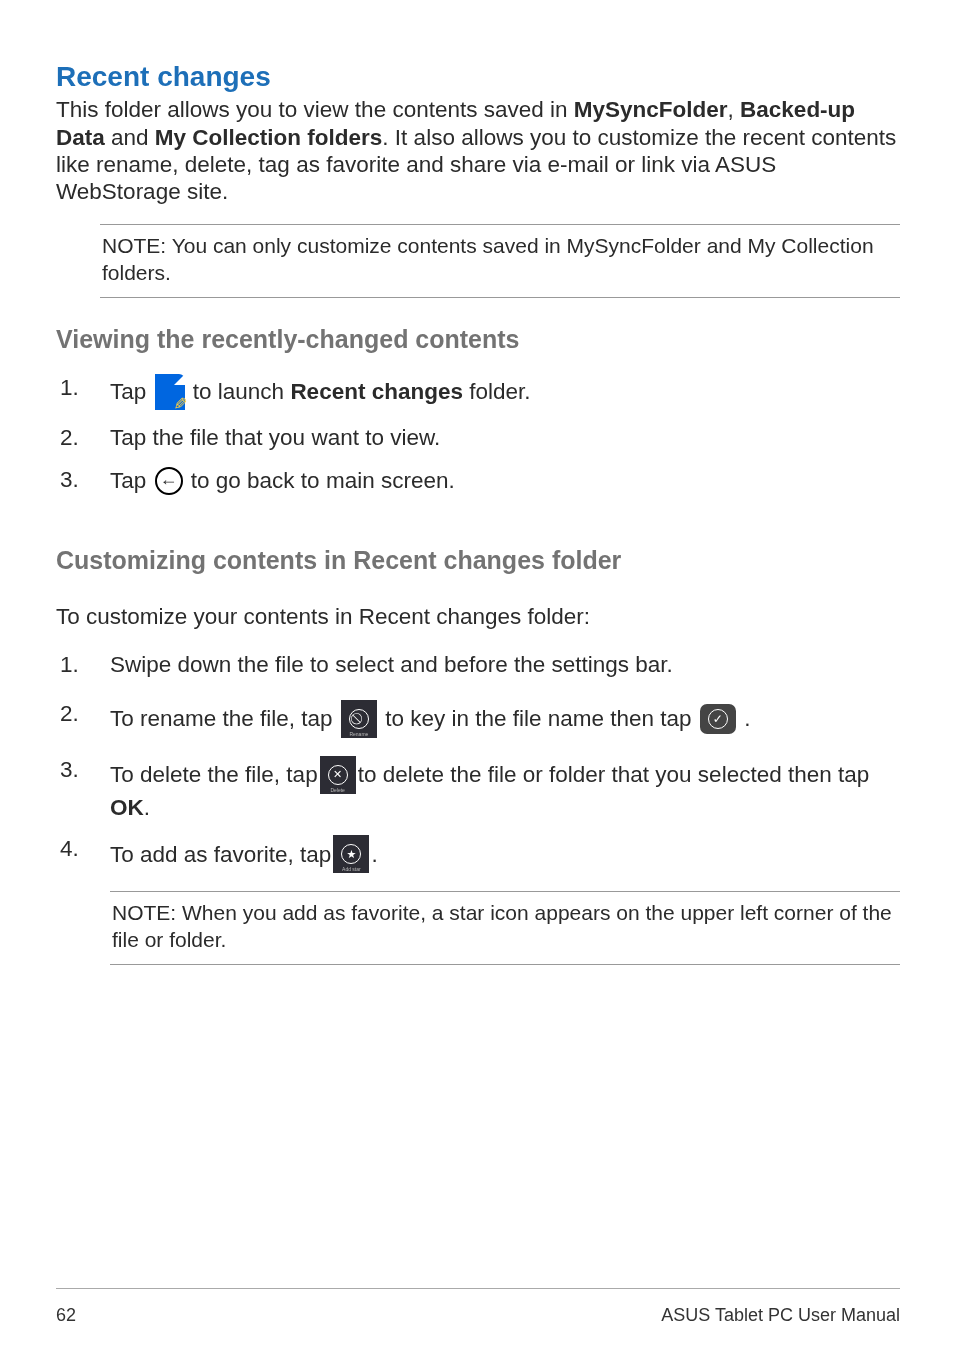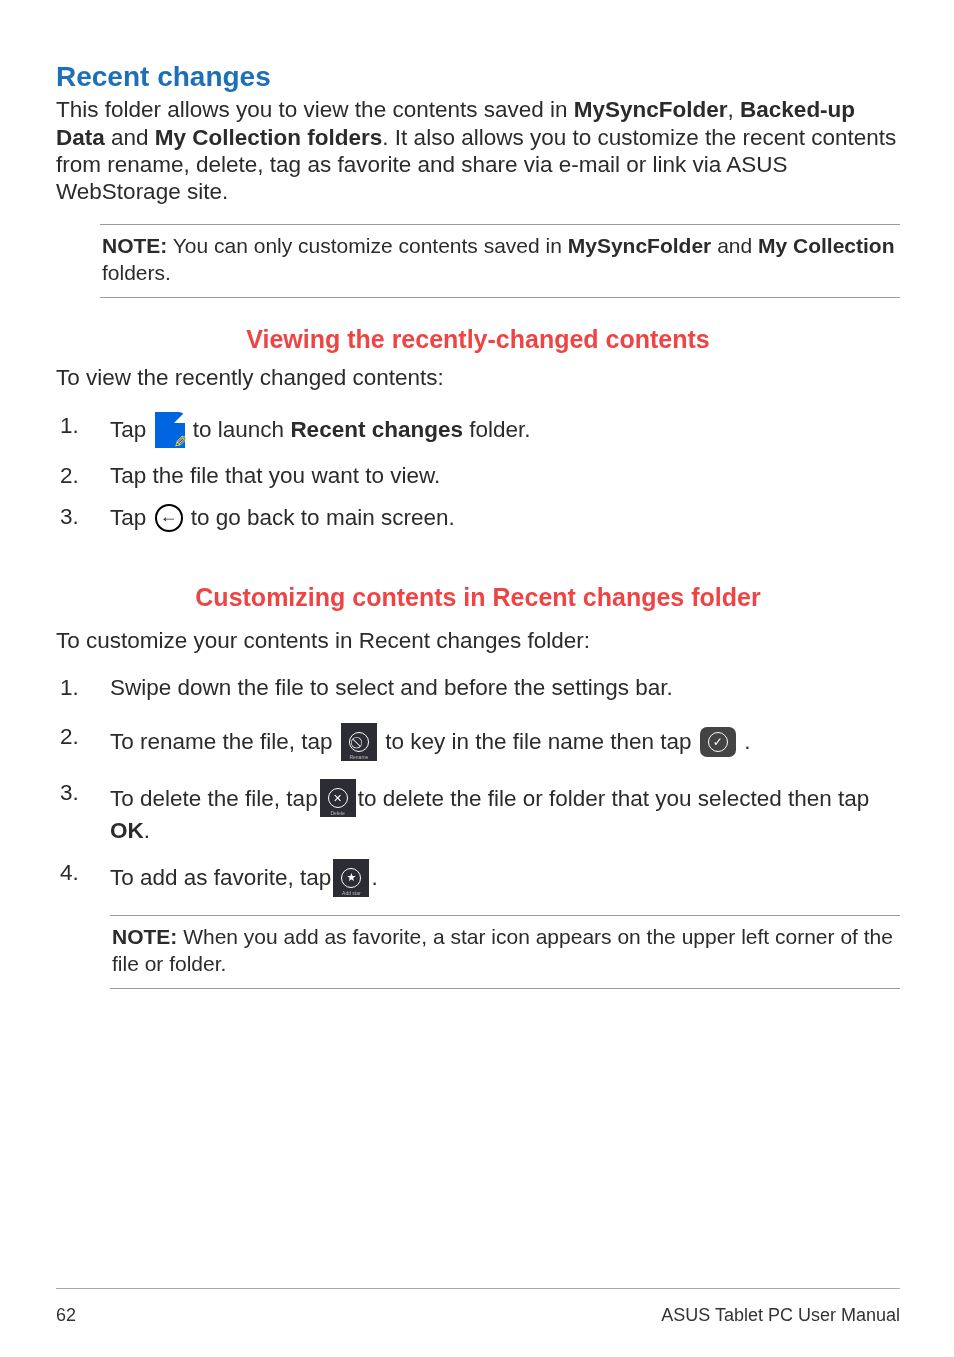--- a/index.html
+++ b/index.html
@@ -15,39 +15,38 @@
   .page {
     padding: 60px 54px 0 56px;
   }
   .h-main {
     color: #1d6fb8;
     font-weight: 700;
     font-size: 28px;
     margin-bottom: 2px;
   }
   .h-sub {
-    color: #ef4444;
+    color: #737373;
     font-weight: 700;
     font-size: 25px;
     margin-top: 26px;
     margin-bottom: 10px;
-    text-align: center;
   }
   .para {
     margin-bottom: 10px;
   }
   .note-block {
     border-top: 1px solid #999;
     border-bottom: 1px solid #999;
     margin: 18px 0 18px 44px;
     padding: 8px 4px 10px 2px;
     font-size: 21px;
     line-height: 1.28;
   }
-  .note-block .bold { font-weight: 700; }
+  .note-block .bold { font-weight: 400; }
   ol.steps {
     list-style: none;
     counter-reset: step;
     margin-top: 20px;
   }
   ol.steps > li {
     counter-increment: step;
     display: flex;
     align-items: flex-start;
     margin-bottom: 14px;
@@ -173,30 +172,29 @@
   .spacer-top { height: 10px; }
 </style>
 </head>
 <body>
 
 <div class="page">
 
   <div class="h-main">Recent changes</div>
 
   <p class="para">
-    <span>This folder allows you to view the contents saved in </span><span class="bold">MySyncFolder</span><span>, </span><span class="bold">Backed-up Data</span><span> and </span><span class="bold">My Collection folders</span><span>. It also allows you to customize the recent contents from rename, delete, tag as favorite and share via e-mail or link via ASUS WebStorage site.</span>
+    <span>This folder allows you to view the contents saved in </span><span class="bold">MySyncFolder</span><span>, </span><span class="bold">Backed-up Data</span><span> and </span><span class="bold">My Collection folders</span><span>. It also allows you to customize the recent contents like rename, delete, tag as favorite and share via e-mail or link via ASUS WebStorage site.</span>
   </p>
 
   <div class="note-block">
     <span class="bold">NOTE:</span><span>  You can only customize contents saved in </span><span class="bold">MySyncFolder</span><span> and </span><span class="bold">My Collection</span><span> folders.</span>
   </div>
 
   <div class="h-sub">Viewing the recently-changed contents</div>
 
-  <p class="para">To view the recently changed contents:</p>
 
   <ol class="steps">
     <li>
       <span class="li-body inline">
         <span>Tap </span>
         <span class="ic ic-recent"></span>
         <span> to launch </span>
         <span class="bold">Recent changes</span>
         <span> folder.</span>
       </span>
@@ -210,21 +208,21 @@
         <span class="ic ic-back"></span>
         <span> to go back to main screen.</span>
       </span>
     </li>
   </ol>
 
   <div class="spacer-top"></div>
 
   <div class="h-sub">Customizing contents in Recent changes folder</div>
 
-  <p class="para" style="margin-top:14px;">To customize your contents in Recent changes folder:</p>
+  <p class="para" style="margin-top:28px;">To customize your contents in Recent changes folder:</p>
 
   <ol class="steps">
     <li>
       <span class="li-body">Swipe down the file to select and before the settings bar.</span>
     </li>
     <li style="margin-top:22px;">
       <span class="li-body inline">
         <span>To rename the file, tap </span>
         <span class="ic ic-dark">
           <span class="circ">⃠</span>

